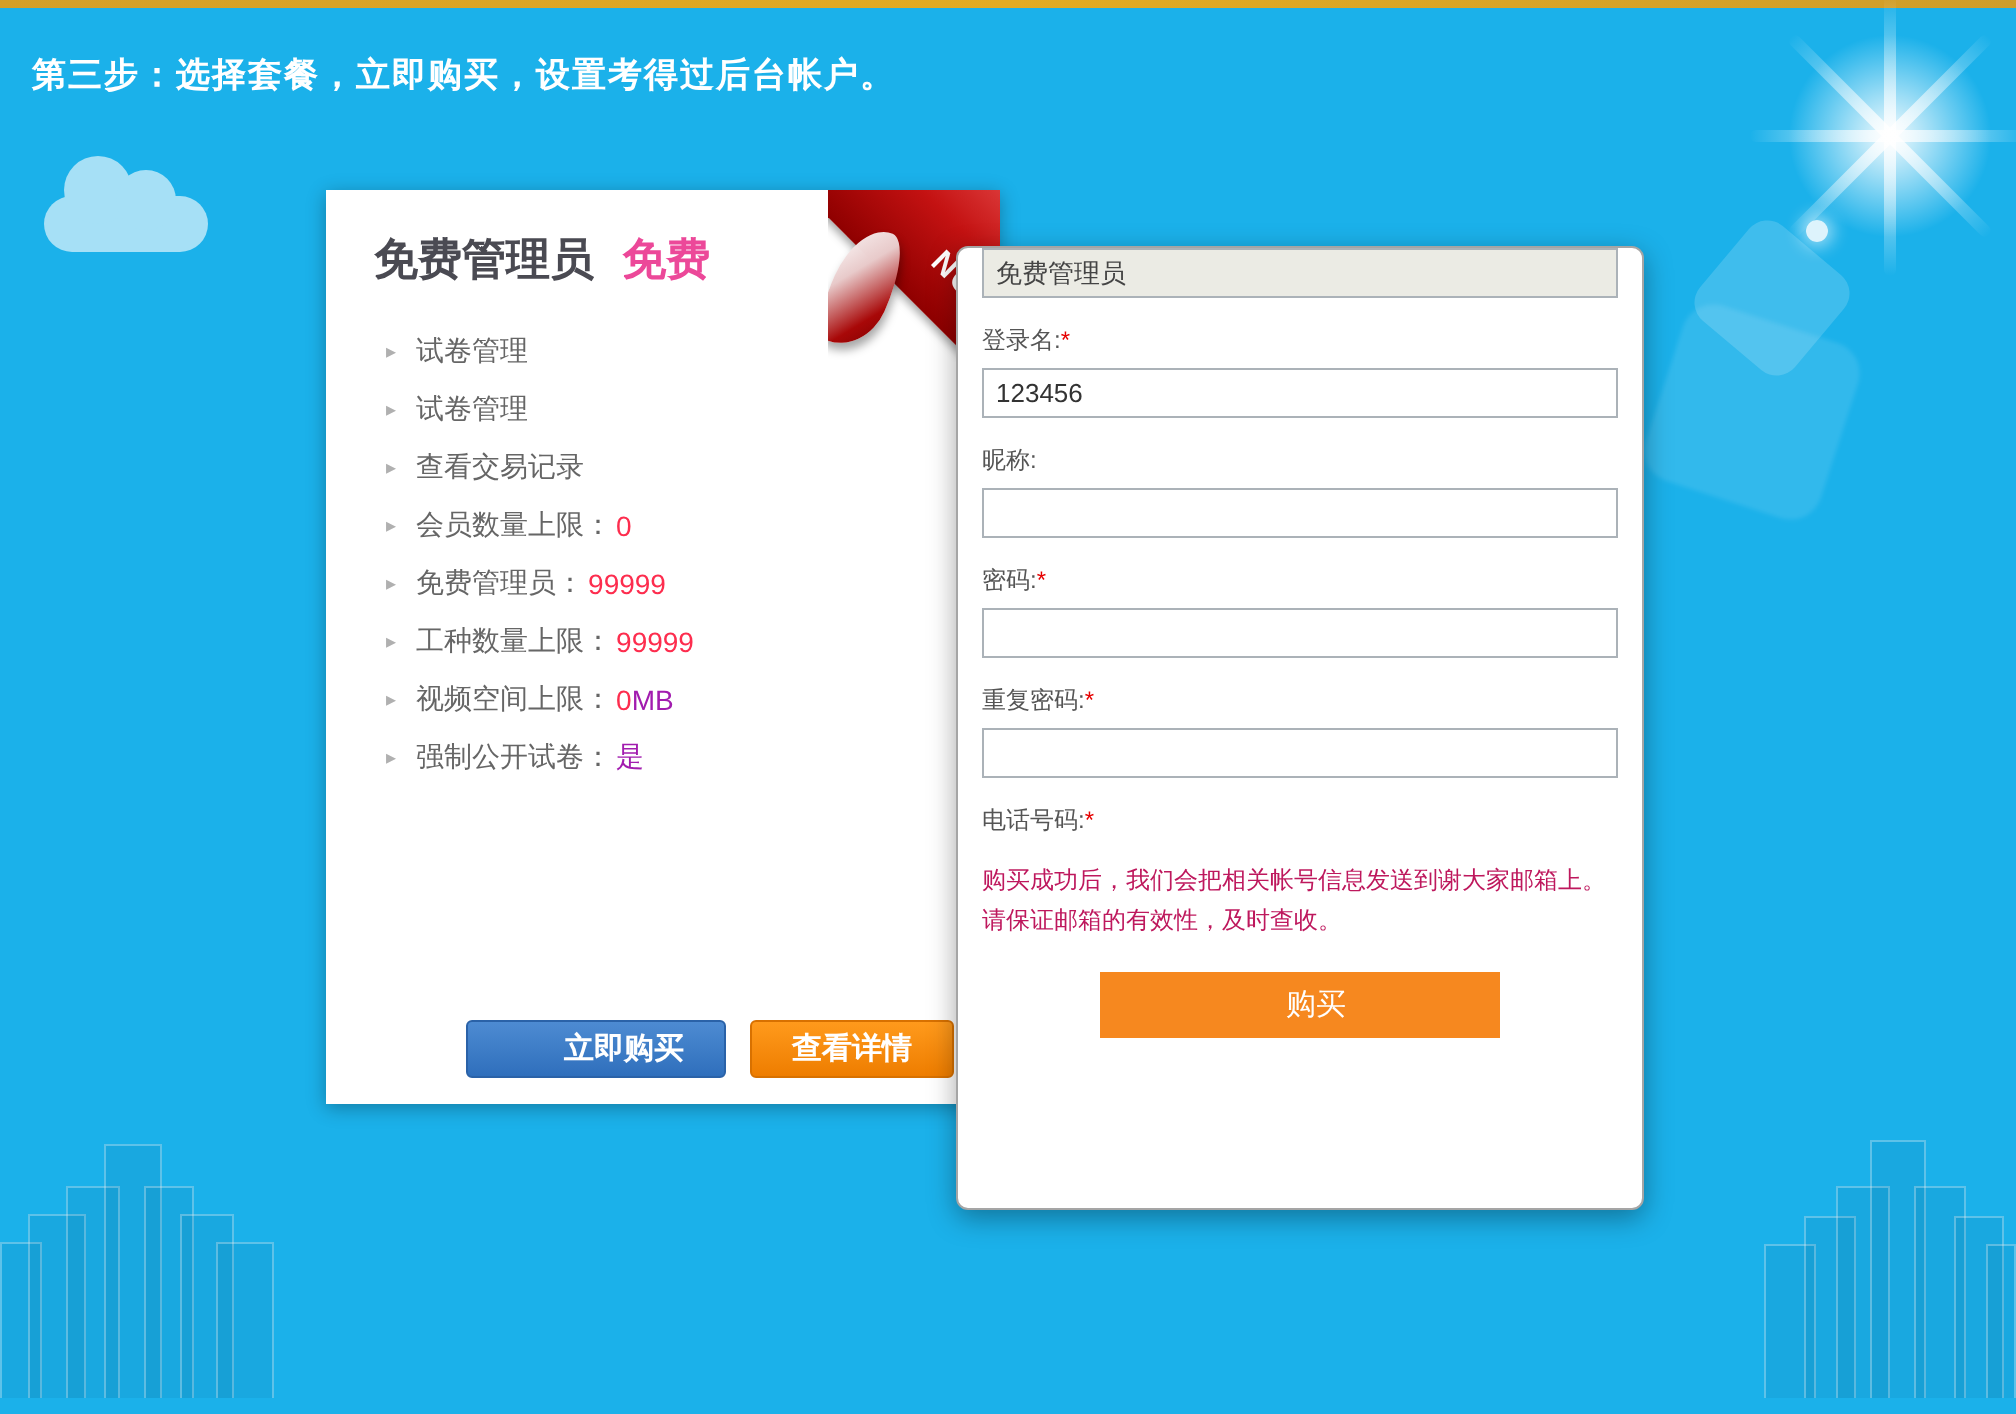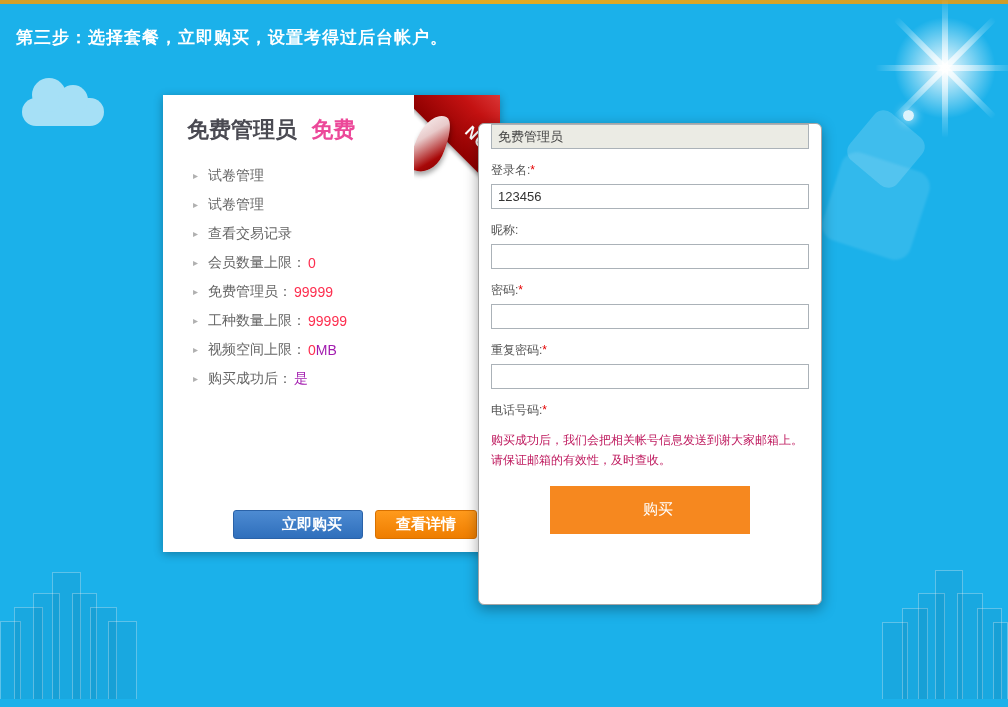--- a/index.html
+++ b/index.html
@@ -87,21 +87,21 @@
     font-size:13px; line-height:19px; text-align:center; cursor:pointer;
     background:transparent; }
   .modal-body { padding:0 12px; }
   .field-label { margin:13px 0 5px; font-size:12px; color:#555; }
   .req { color:#e60000; }
   .field-input { width:100%; height:25px; border:1px solid #abb2b8;
     padding:2px 6px; font-size:13px; color:#333;
     font-family:"Liberation Sans",sans-serif; background:#fff; }
   .field-input:disabled { background:#ebebe4; color:#444; }
   .modal-note { margin-top:12px; color:#be185d; font-size:12px; line-height:1.65; }
-  .buy-btn { display:block; margin:15px auto 0; width:200px; height:48px;
+  .buy-btn { display:block; margin:15px auto 0; width:200px; height:33px;
     background:#f6881f; border:none; color:#fff; font-size:15px;
     cursor:pointer; font-family:"Liberation Sans",sans-serif;padding-left:16px; }
 </style>
 </head>
 <body>
 
 <div class="top-strip"></div>
 <div class="step-heading">第三步：选择套餐，立即购买，设置考得过后台帐户。</div>
 <div class="cloud"></div>
 <div class="sun">
@@ -177,21 +177,21 @@
       <span class="feat-suffix"></span>
     </li>
     <li>
       <span class="bullet">▸</span>
       <span>视频空间上限：</span>
       <span class="feat-value">0</span>
       <span class="feat-suffix"> MB</span>
     </li>
     <li>
       <span class="bullet">▸</span>
-      <span>购买成功后：</span>
+      <span>强制公开试卷：</span>
       <span class="feat-value"></span>
       <span class="feat-suffix">是</span>
     </li>
   </ul>
   <div class="card-buttons">
     <button class="btn btn-blue">立即购买</button>
     <button class="btn btn-orange">查看详情</button>
   </div>
   <div class="ribbon">
     <div class="ribbon-band"></div>

